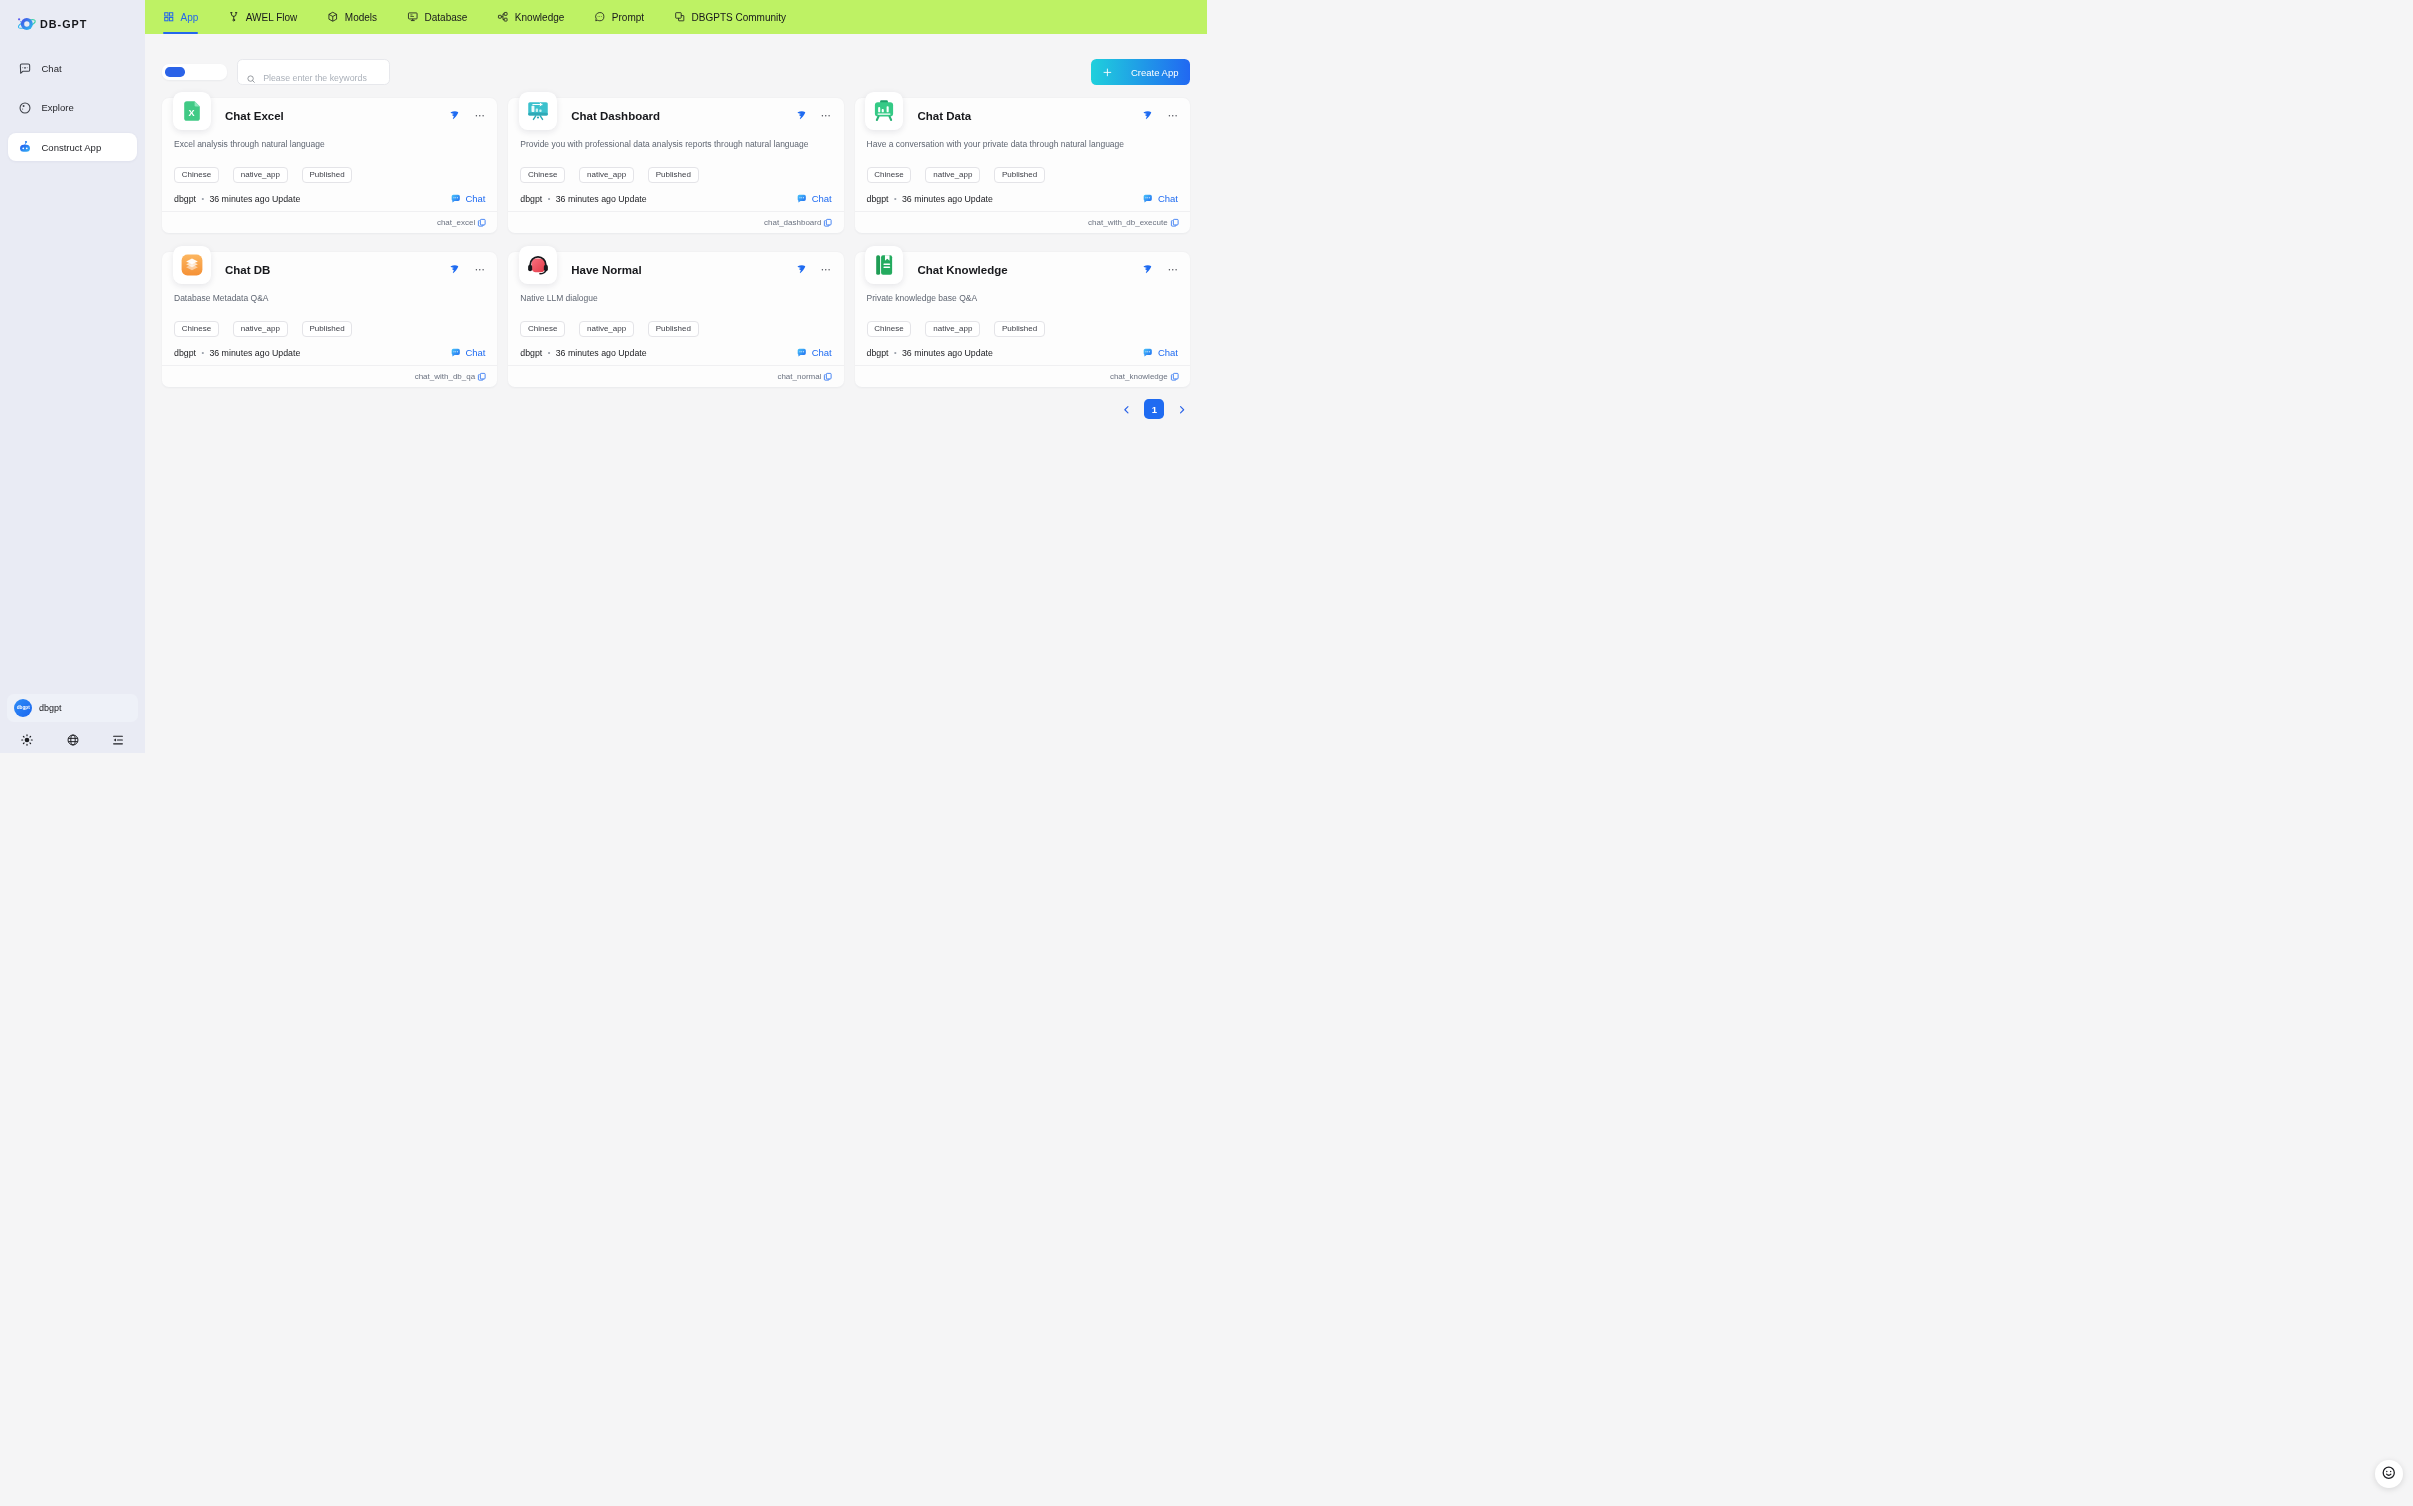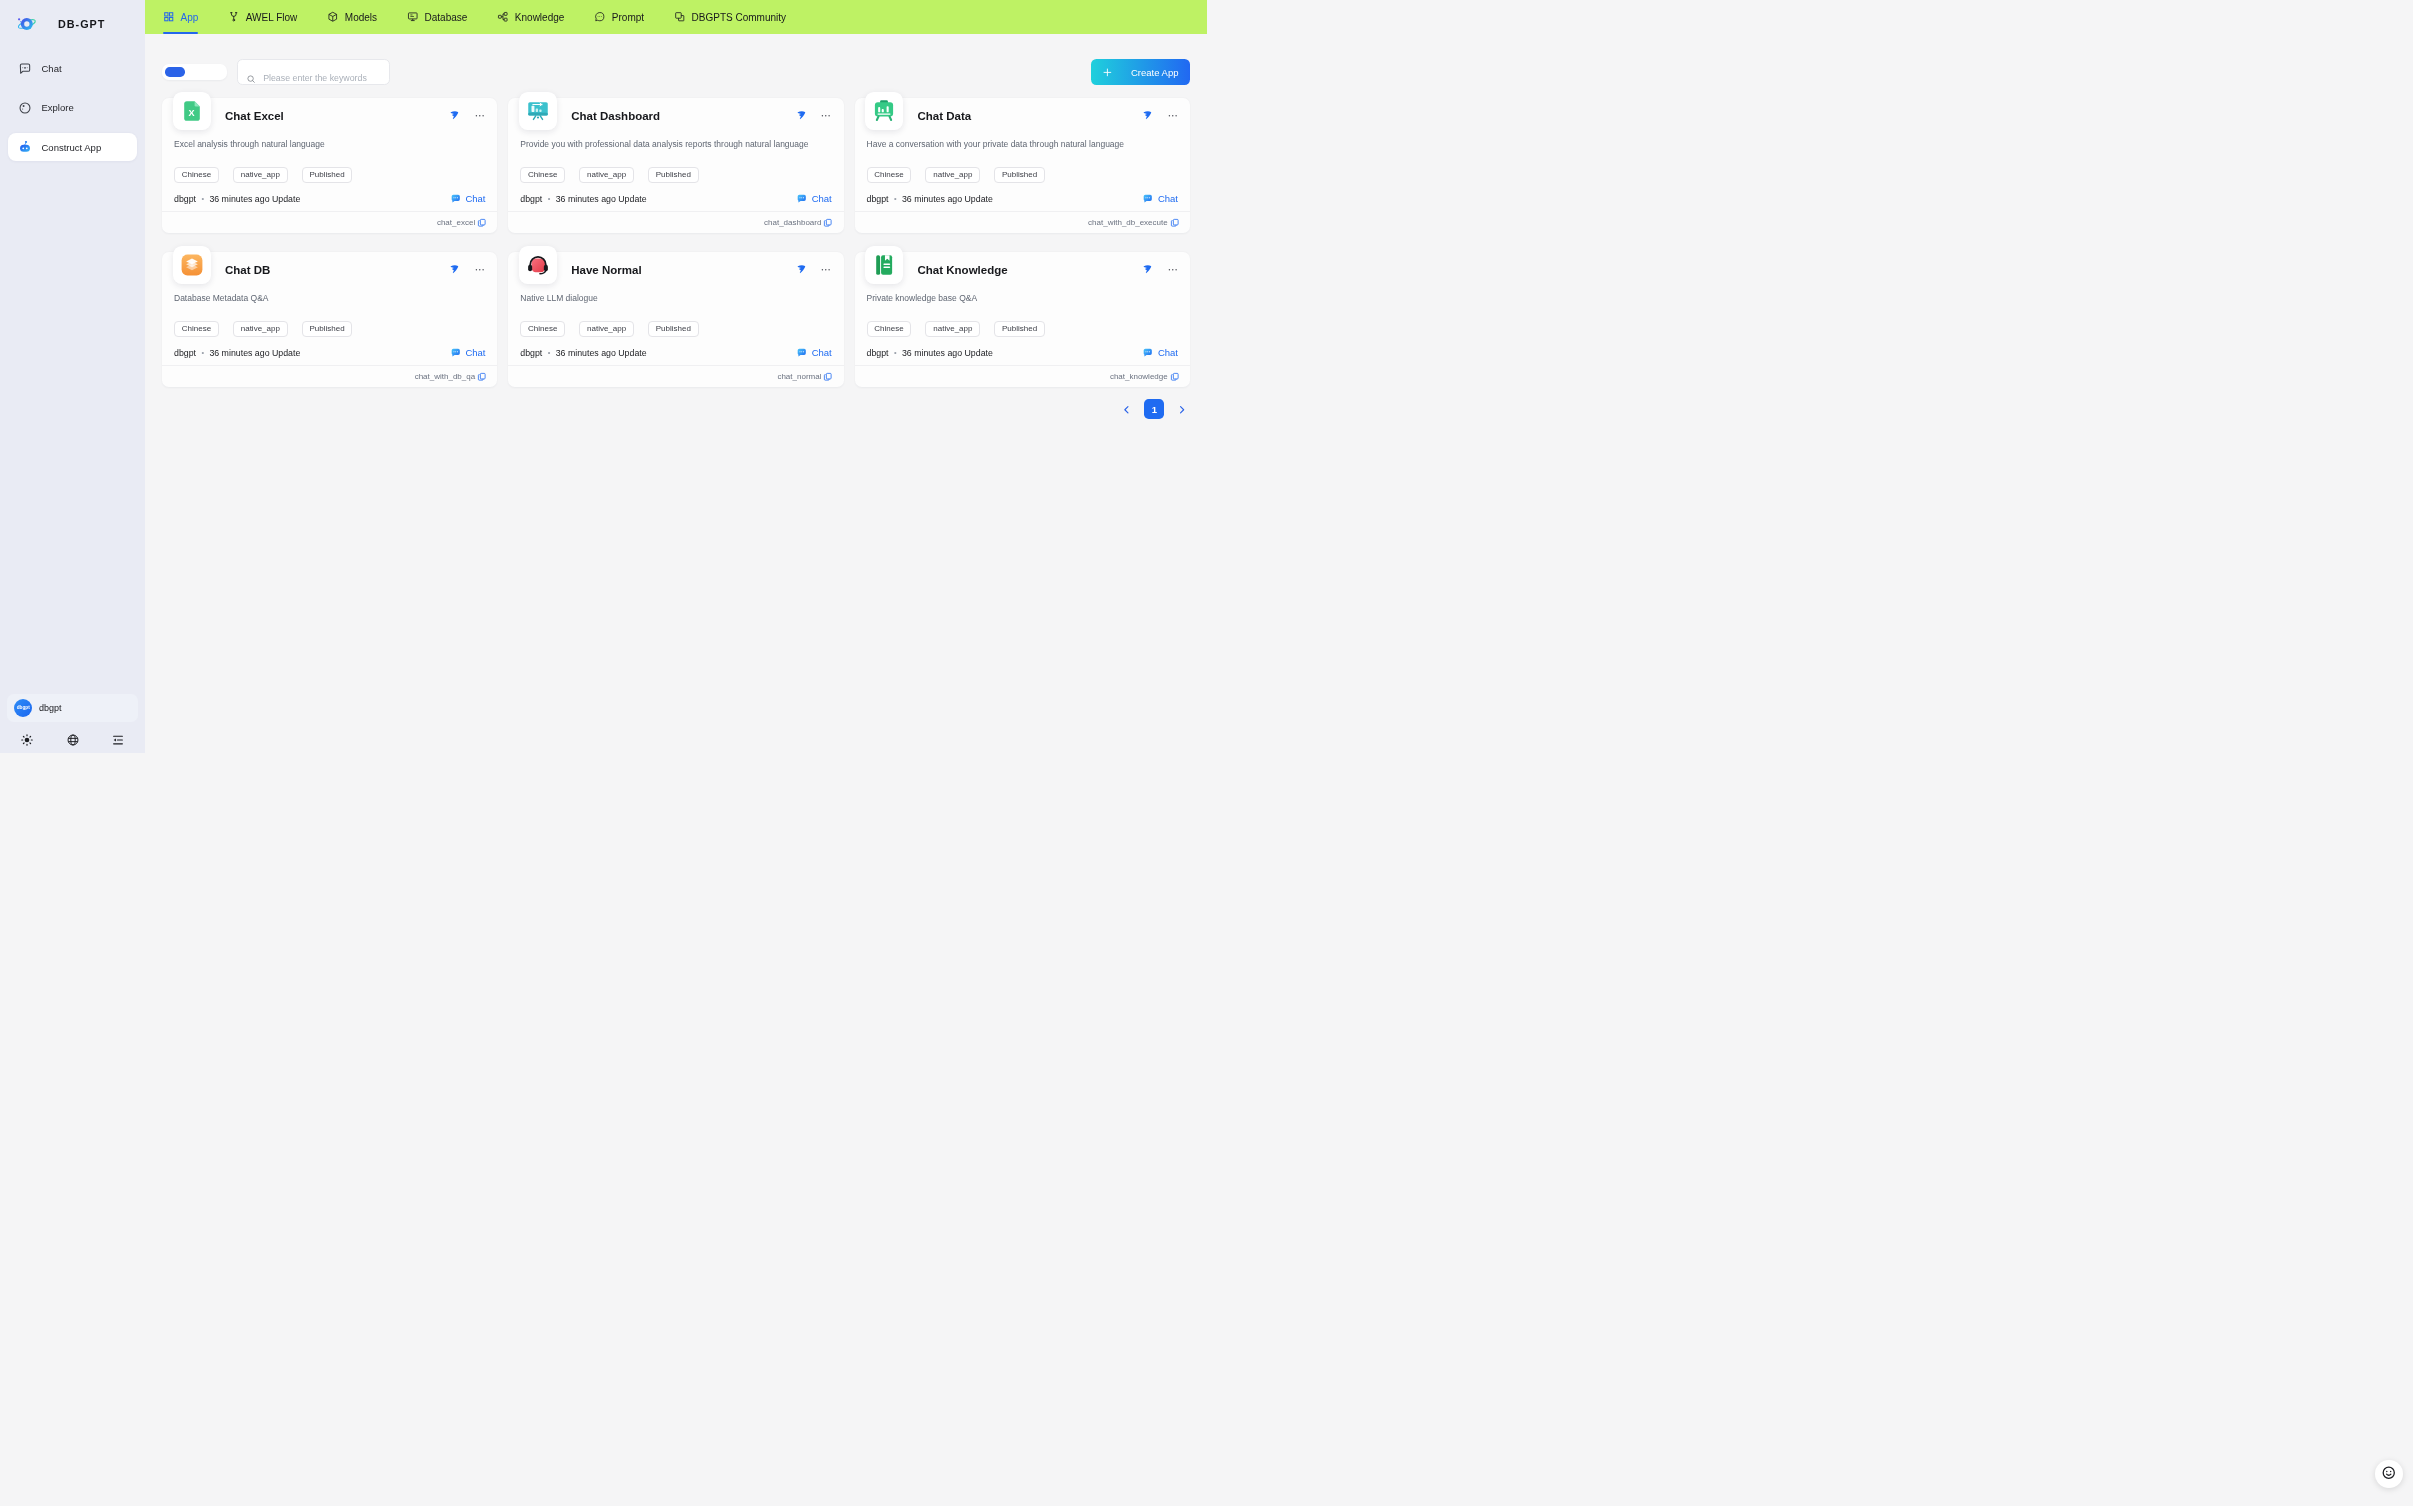--- a/index.html
+++ b/index.html
@@ -9,21 +9,21 @@
     font-family:"Liberation Sans","DejaVu Sans",sans-serif;
     background:#f5f5f6; color:#17181c;
   }
   .app { display:flex; width:100%; height:100%; }
 
   
   .sidebar {
     width:145px; flex-shrink:0; background:#e9ebf4;
     display:flex; flex-direction:column;
   }
-  .logo { display:flex; align-items:center; gap:19px; padding:13.5px 0 0 16px; }
+  .logo { display:flex; align-items:center; gap:1px; padding:13.5px 0 0 16px; }
   .logo-mark svg { width:23px; height:20px; display:block; }
   .logo-text { font-size:10.8px; font-weight:700; letter-spacing:1px; color:#15161a; }
   .side-menu { margin-top:21.6px; }
   .side-item {
     display:flex; align-items:center; gap:10px;
     margin:0 8px 11.5px; padding:6.8px 9.5px; border-radius:8px;
     font-size:9.5px; color:#25262b; cursor:pointer;
   }
   .side-item.active { background:#ffffff; box-shadow:0 0.7px 2.7px rgba(30,40,90,.05); }
   .side-ico { width:14px; height:14px; display:flex; color:#3d4048; }

